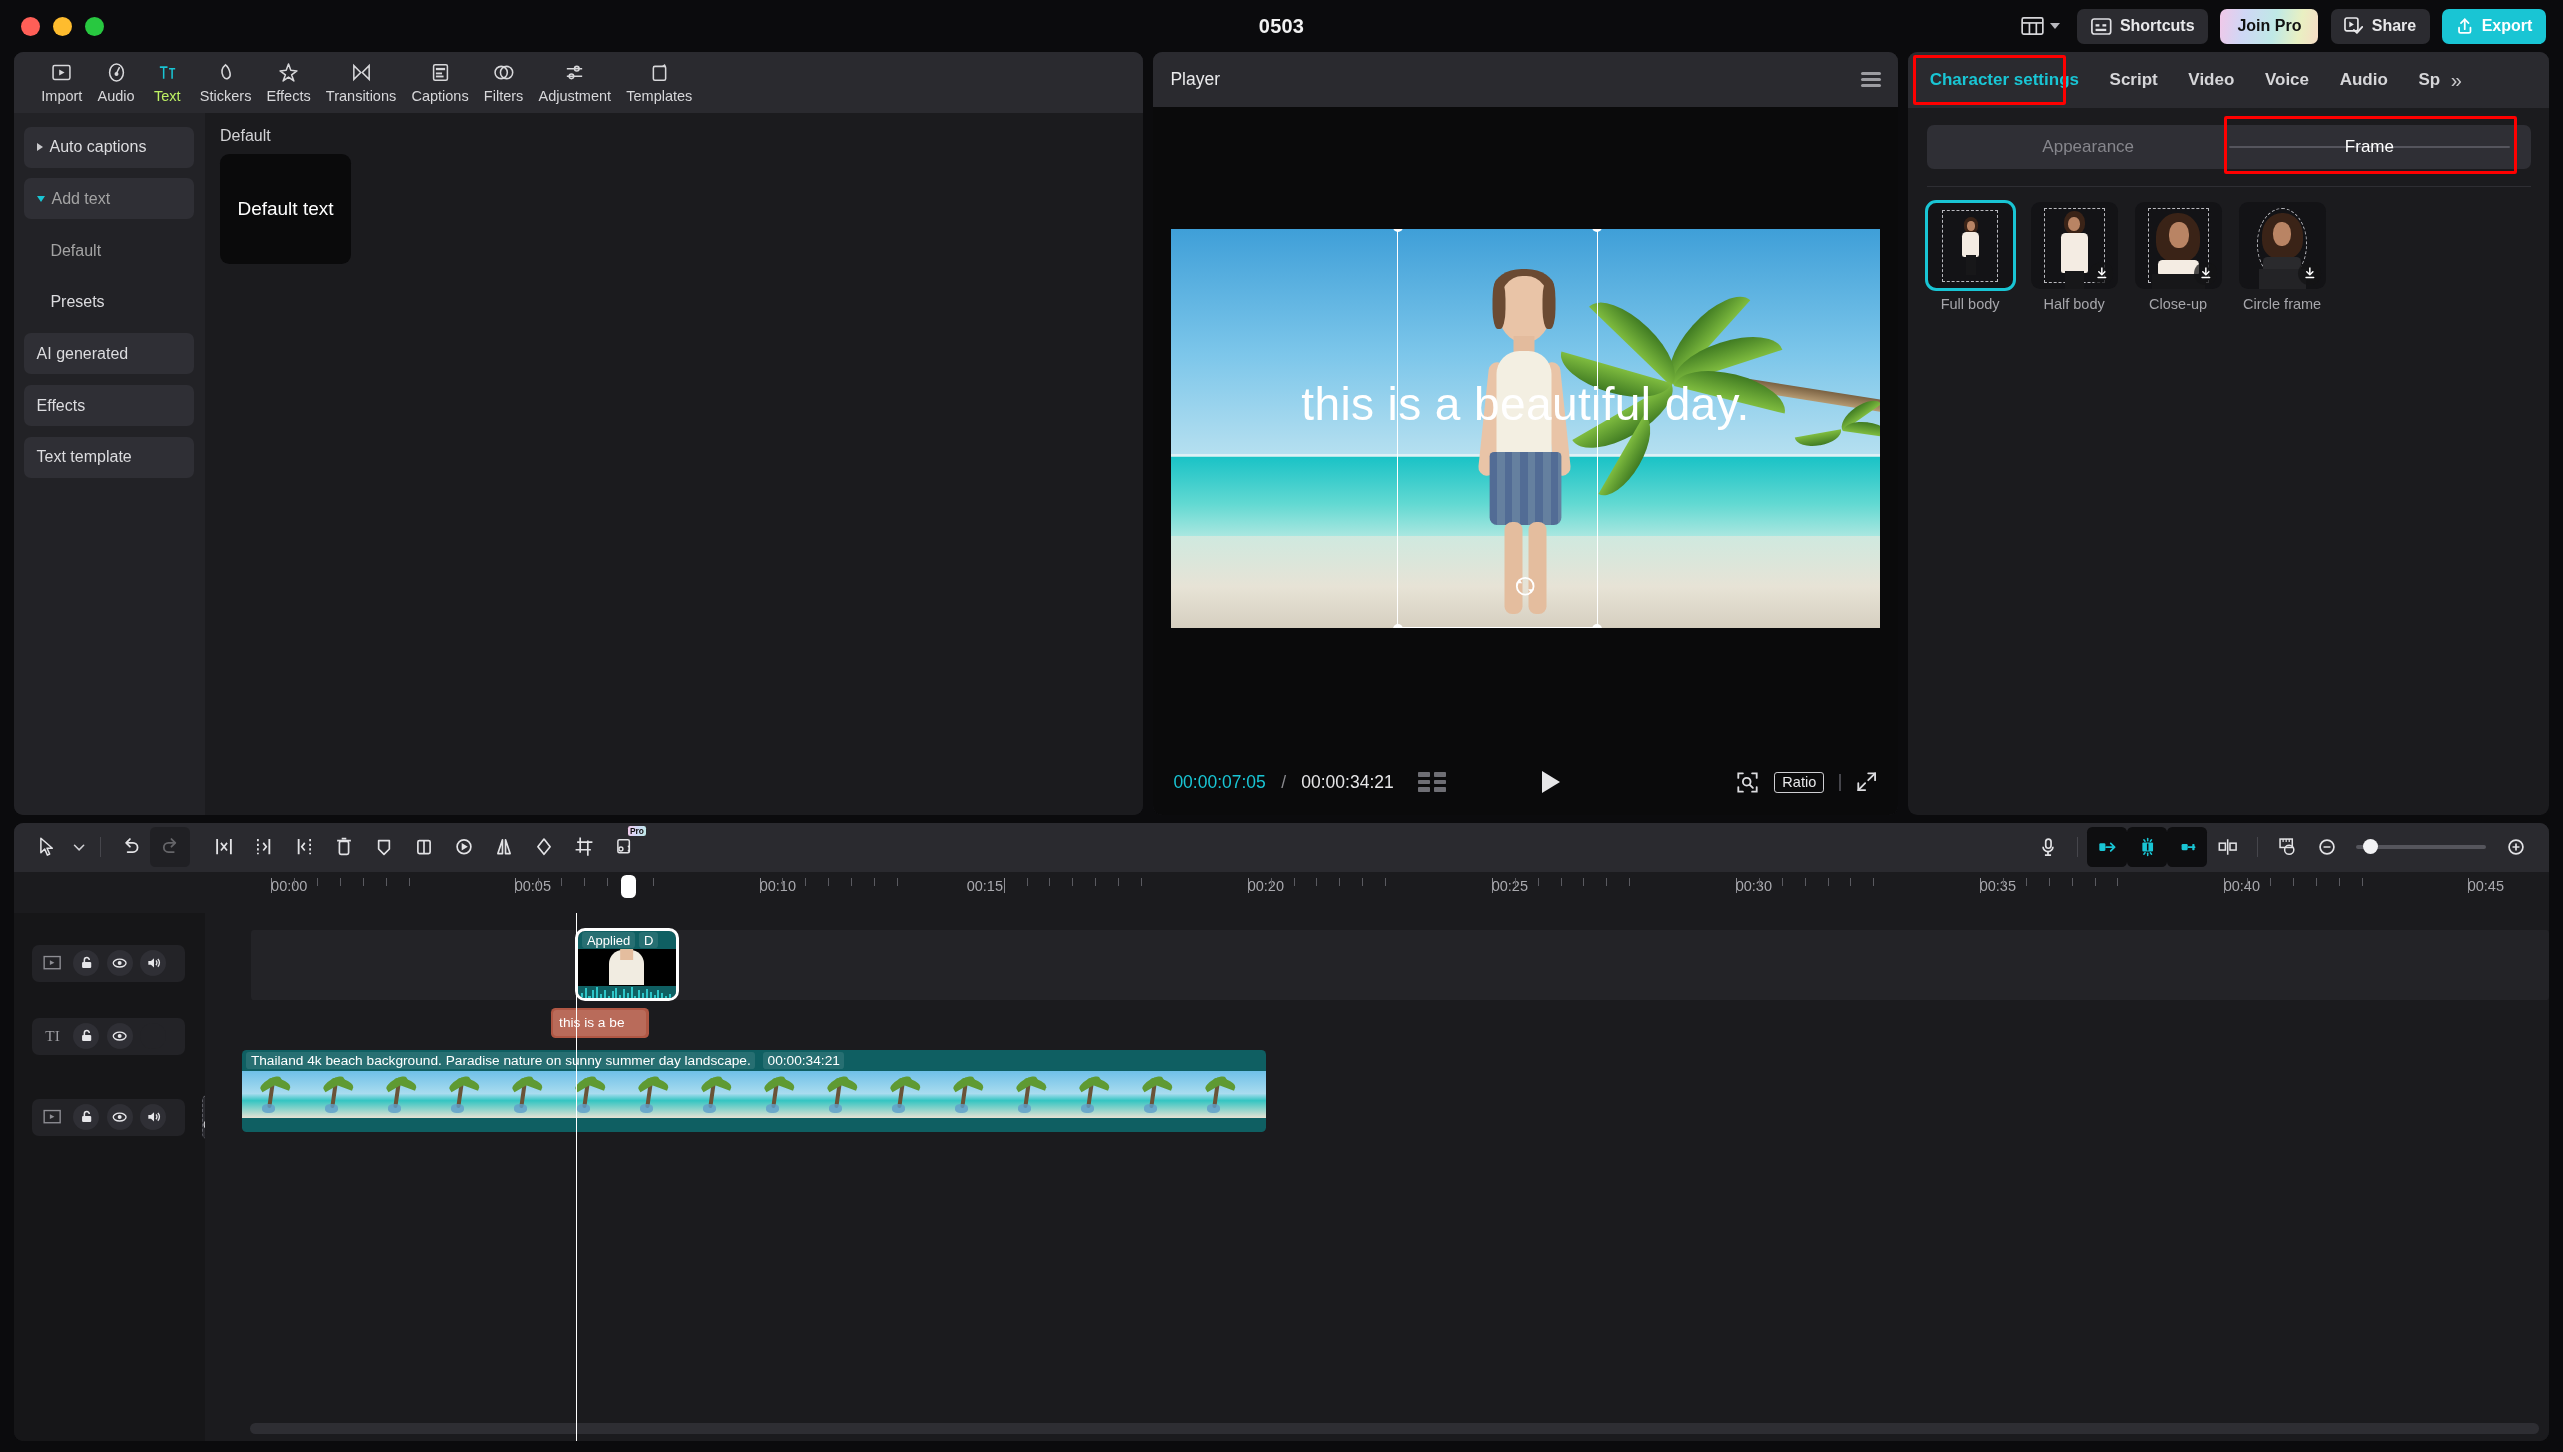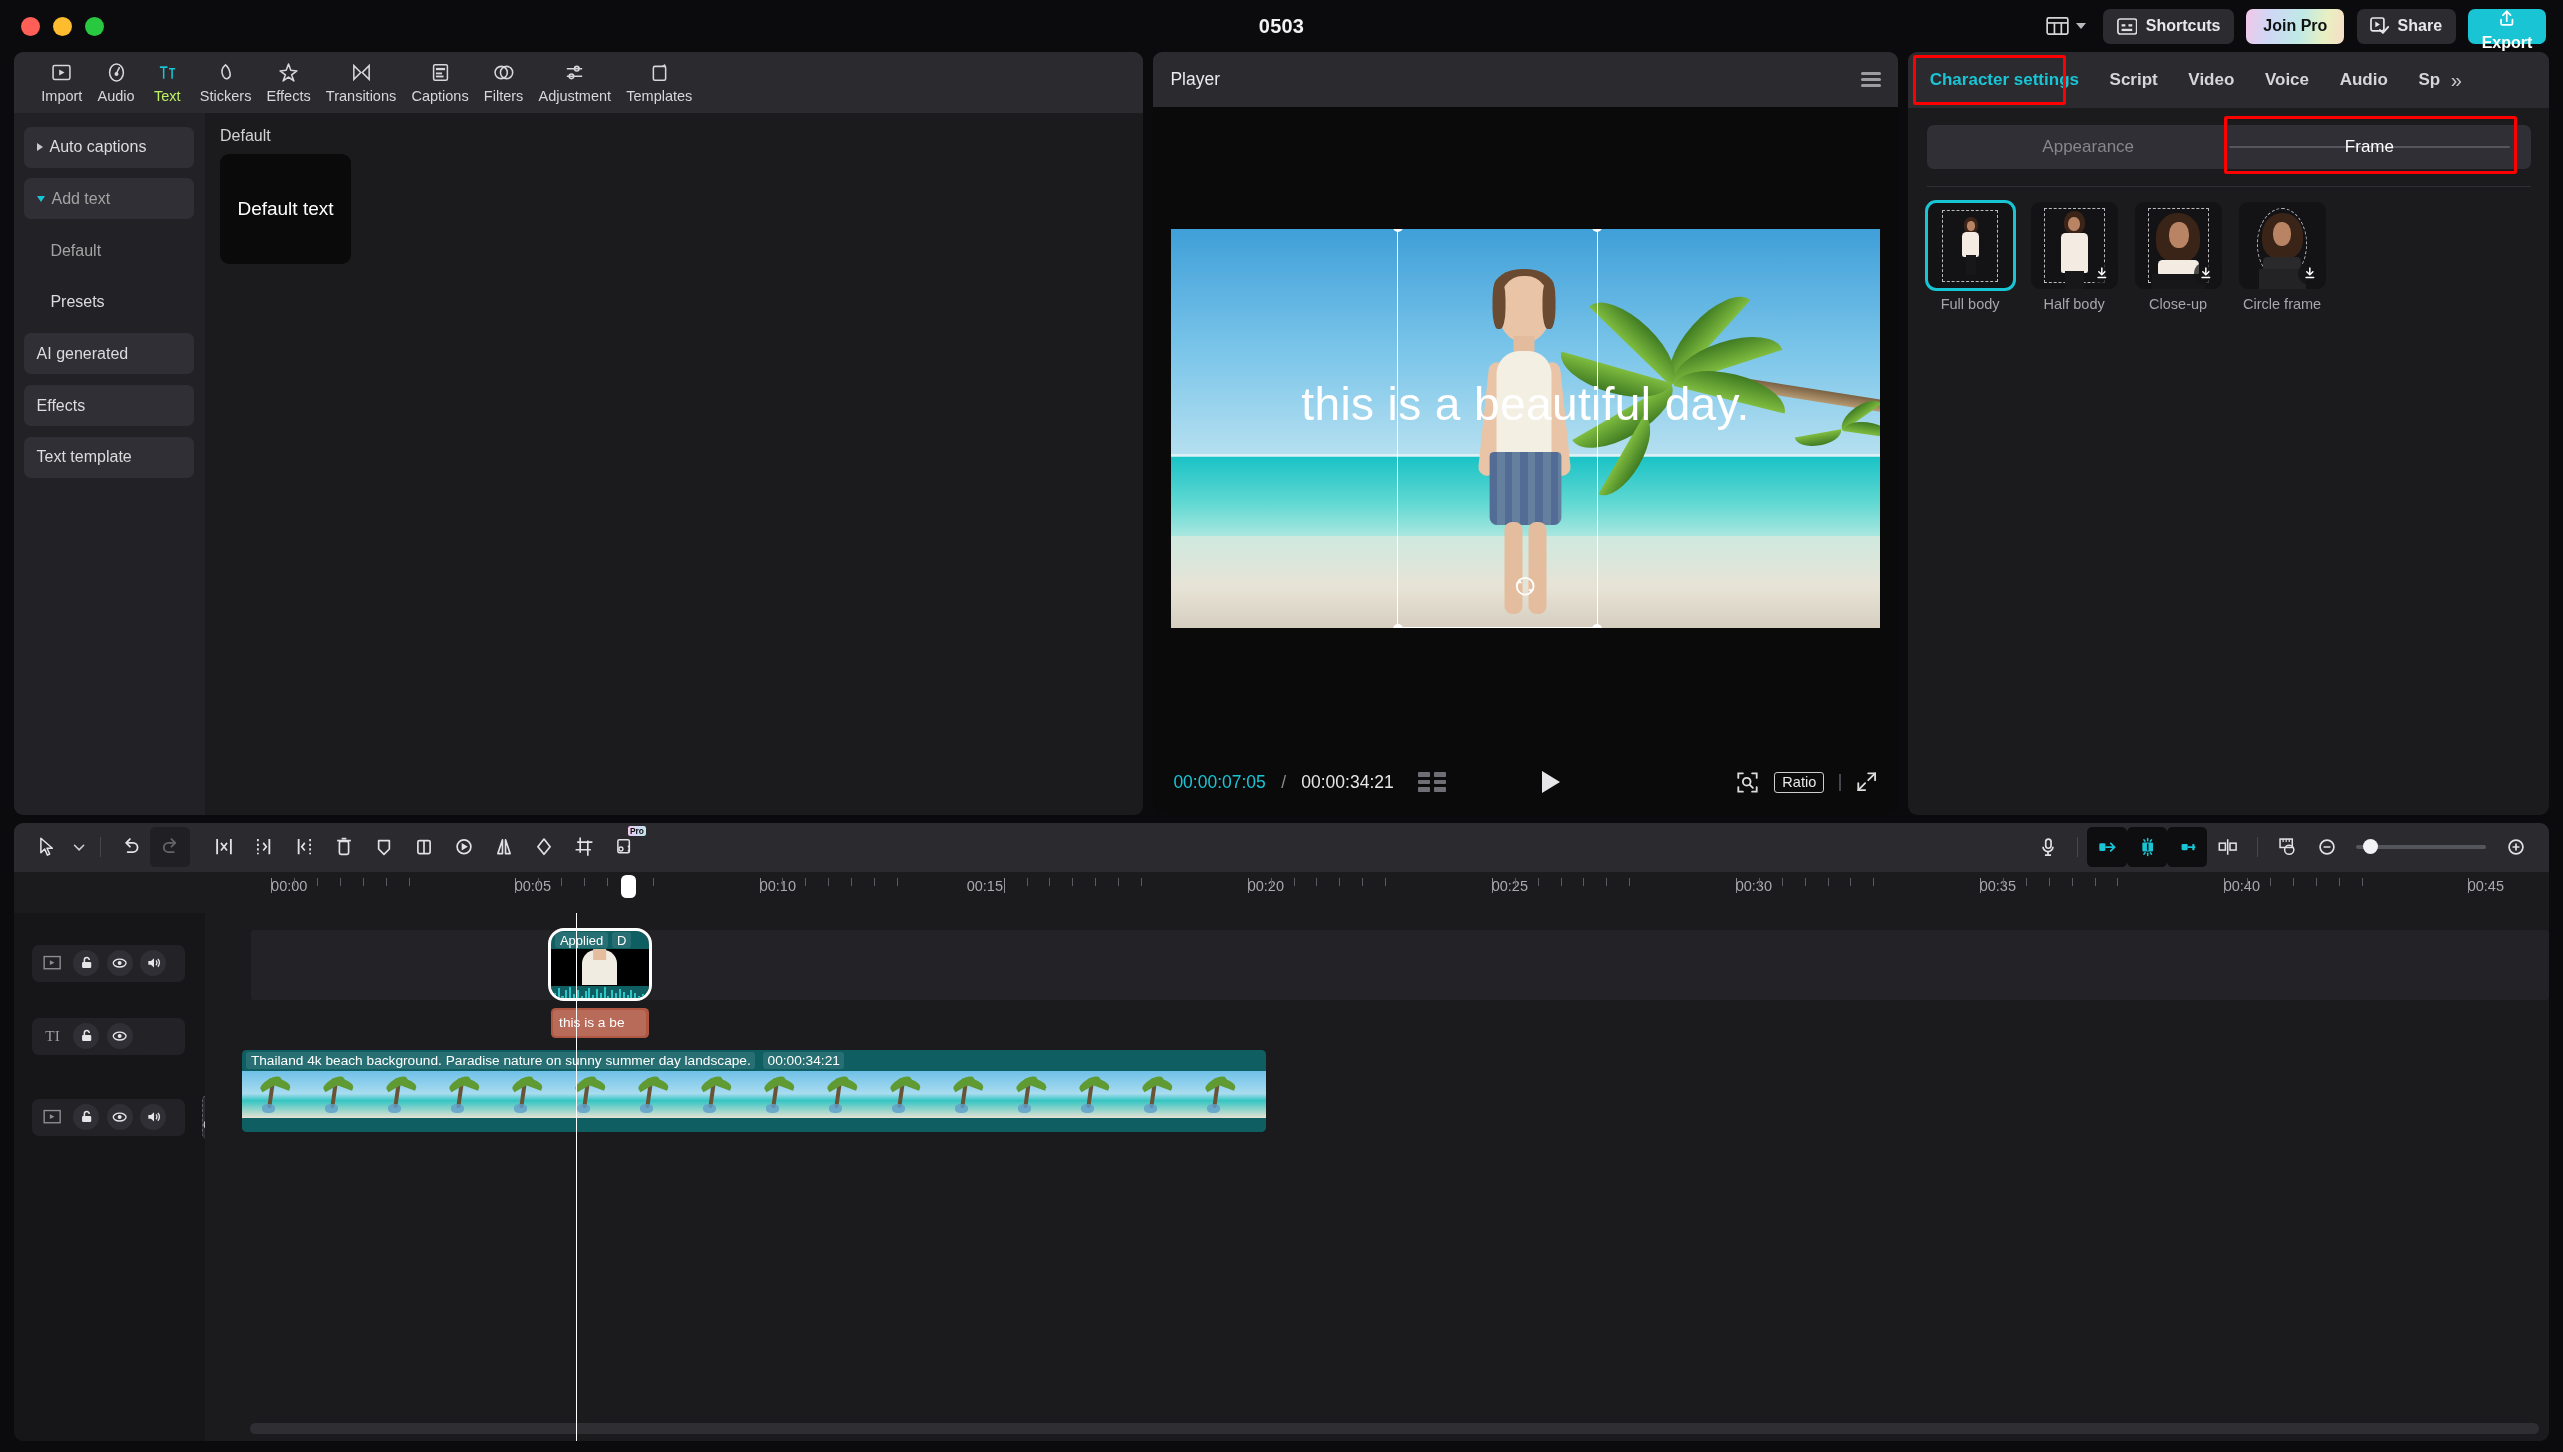--- a/index.html
+++ b/index.html
@@ -43,21 +43,21 @@
   .tb-btn {
     display: flex; align-items: center; gap: 8.4px;
     height: 35px; padding: 0 13.7px; border-radius: 6.9px;
     background: #2b2b30; color: #e8e8ea;
     font-size: 16px; font-weight: 600; cursor: pointer; white-space: nowrap;
   }
   .tb-btn.join-pro {
     background: linear-gradient(100deg,#f2c7e8 0%,#cfd7f5 25%,#bfe9e6 55%,#e9f0c2 80%,#f7dcc6 100%);
     color: #111; padding: 0 17px;
   }
-  .tb-btn.export { background: #19c5d4; color: #fff; flex-direction: column; }
+  .tb-btn.export { background: #19c5d4; color: #fff; }
   .tb-icon { display: inline-flex; align-items: center; }
 
   
   .toprow { flex: 0 0 763px; display: flex; padding: 0 13.7px 0 13.7px; gap: 10.7px; }
 
   
   .leftpanel {
     width: 1129px; background: #1b1b1e; border-radius: 9.2px;
     display: flex; flex-direction: column; overflow: hidden;
   }
@@ -284,21 +284,21 @@
   }
   .clip-title .pill { background: rgba(255,255,255,.10); padding: 0.8px 4.6px; border-radius:3.1px; }
   .filmstrip { display:flex; height: 47px; overflow:hidden; }
   .filmcell {
     width: 63px; height: 47px; flex: 0 0 63px; position:relative; overflow:hidden;
     background: linear-gradient(#6fc0e8 0%, #a9dcef 48%, #35c5c2 63%, #e7e2d4 100%);
   }
   .fc-palm-trunk { position:absolute; left: 27.5px; top: 10.7px; width: 3.8px; height: 26px; background:#6a5438; border-radius:2.3px; transform: rotate(8deg);}
   .fc-frond { position:absolute; width: 23px; height: 8.4px; background:#5f9a33; border-radius: 50% 50% 0 0; }
   .fc-star { position:absolute; left: 20px; bottom: 4.6px; width: 13.7px; height:9.2px; background:#5f9ec9; border-radius:40%; opacity:.8;}
-  .clip.sel-white { outline: 3.1px solid #ffffff; border-radius: 13px; }
+  .clip.sel-white { outline: 3.1px solid #ffffff; border-radius: 7px; margin-left: 27px; }
   .clip.text-clip {
     background:#b05744; display:flex; align-items:center; padding: 2.3px;
   }
   .text-clip-inner {
     background: rgba(255,255,255,.12); border-radius: 3.8px; height: 100%; width:100%;
     display:flex; align-items:center; padding: 0 6.1px; color:#fff; font-size: 13.7px; white-space:nowrap; overflow:hidden;
   }
   .avatar-clip-body { background:#000; height: 37px; position:relative; overflow:hidden; display:flex; align-items:center; justify-content:center;}
   .av-torso { width: 35px; height: 35px; background:#f1ece1; border-radius: 13.7px 13.7px 0 0; }
   .av-neck { position:absolute; top:0; left:50%; transform:translateX(-50%); width:13.7px;height:10.7px;background:#e4bd9e;}

